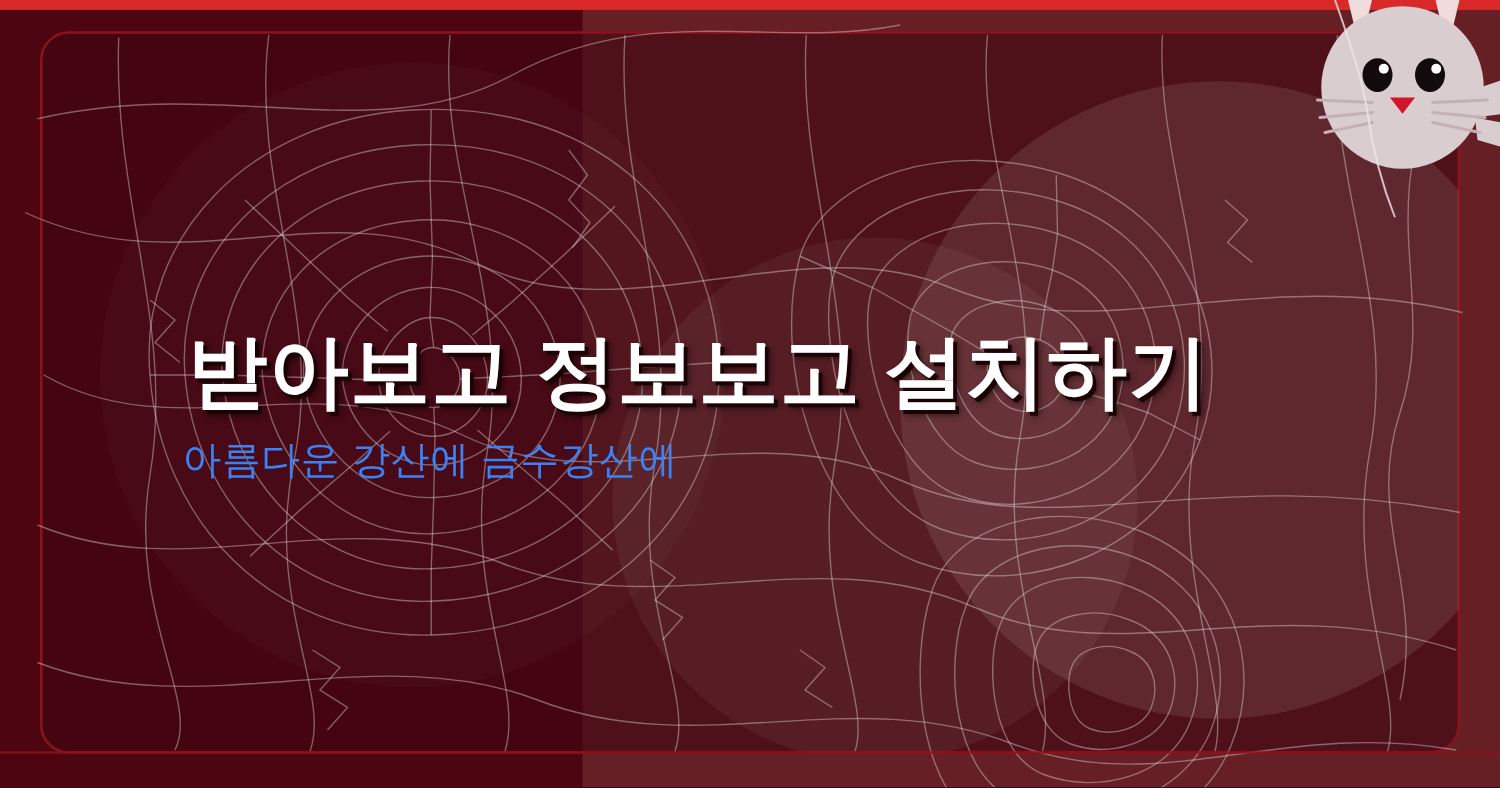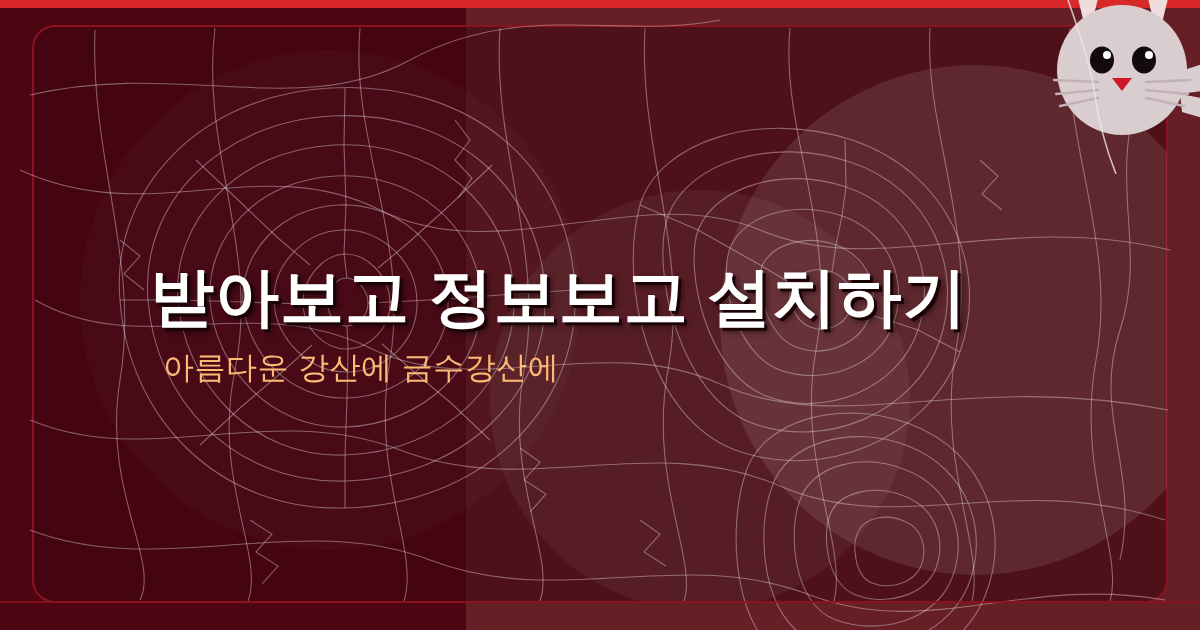--- a/index.html
+++ b/index.html
@@ -67,28 +67,28 @@
     font-size: 64px;
     line-height: 78px;
     font-weight: 700;
     letter-spacing: 1px;
     color: #ffffff;
     white-space: nowrap;
     text-shadow: 3px 3px 0 #1a0205, 4px 4px 6px rgba(0,0,0,.55);
   }
   .subtitle {
     position: absolute;
-    left: 163px;
+    left: 146px;
     top: 348px;
     margin: 0;
     font-size: 31px;
     line-height: 40px;
     font-weight: 400;
     letter-spacing: .5px;
-    color: #fdba74;
+    color: #3b82f6;
     white-space: nowrap;
     text-align: right;
   }
 
   .mascot {
     position: absolute;
     left: 1030px;
     top: -6px;
     width: 180px;
     height: 180px;

